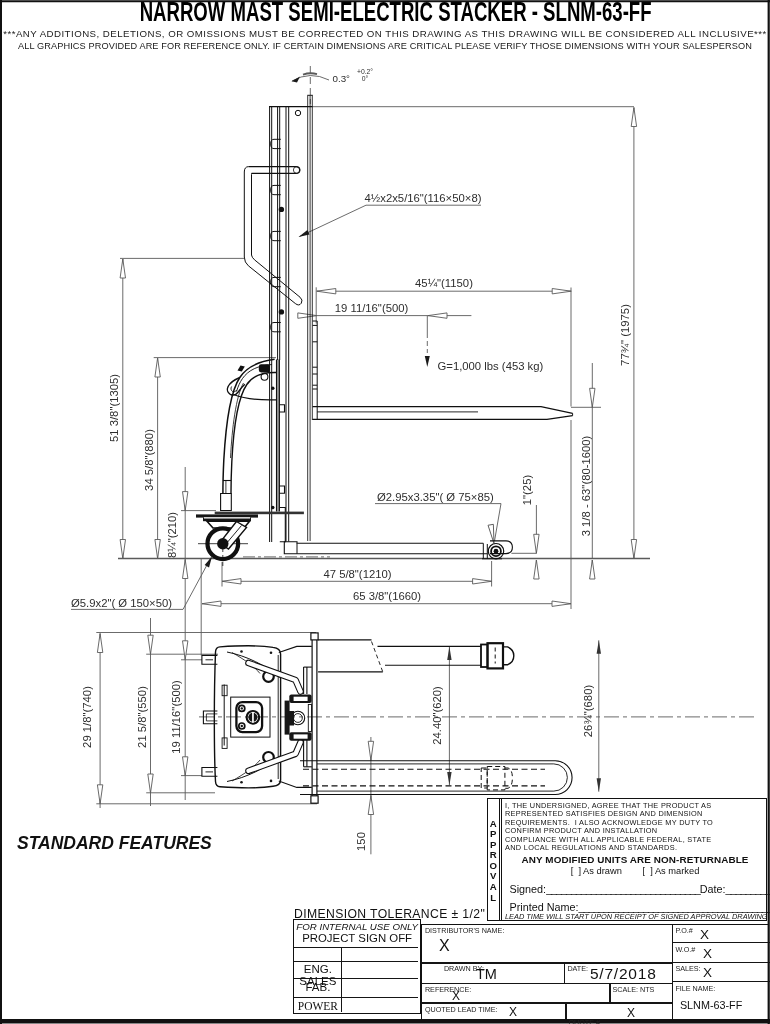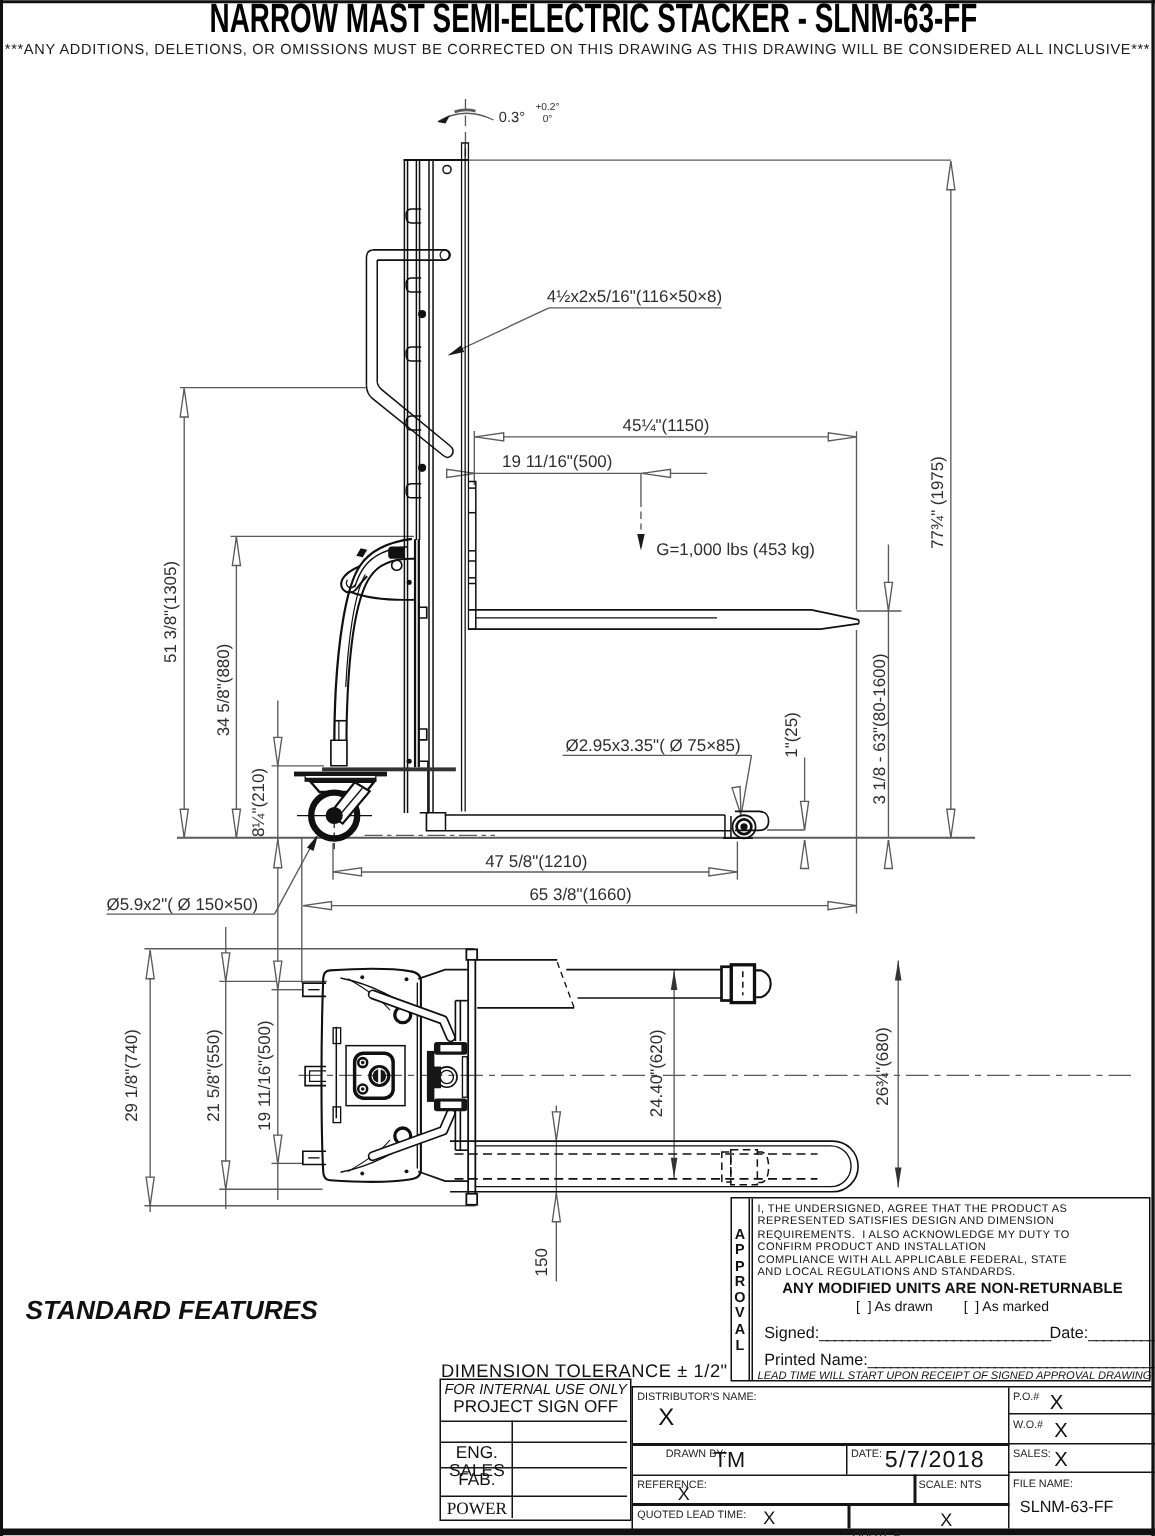--- a/index.html
+++ b/index.html
@@ -6,20 +6,21 @@
 .abs{position:absolute;}
 .ctr{width:770px;text-align:center;}
 svg{position:absolute;left:0;top:0;}
 .lbl{font-size:7.2px;color:#222;}
 .ln{position:absolute;background:#151515;}
 </style></head>
 <body>
 <div id="page">
 <div class="abs ctr" style="left:11px;top:-1.7px;font-size:27.5px;line-height:27.5px;font-weight:bold;color:#000;"><span style="display:inline-block;transform:scaleX(0.676);transform-origin:center top;white-space:nowrap;">NARROW MAST SEMI-ELECTRIC STACKER - SLNM-63-FF</span></div>
 <div class="abs ctr" style="top:27.5px;font-size:9.7px;color:#1a1a1a;letter-spacing:0.46px;">***ANY ADDITIONS, DELETIONS, OR OMISSIONS MUST BE CORRECTED ON THIS DRAWING AS THIS DRAWING WILL BE CONSIDERED ALL INCLUSIVE***</div>
+<div class="abs ctr" style="top:40.5px;font-size:9.2px;color:#1a1a1a;letter-spacing:0.1px;">ALL GRAPHICS PROVIDED ARE FOR REFERENCE ONLY. IF CERTAIN DIMENSIONS ARE CRITICAL PLEASE VERIFY THOSE DIMENSIONS WITH YOUR SALESPERSON</div>
 <svg width="770" height="1024" viewBox="0 0 770 1024">
 <defs>
 <g id="ao">
           <path d="M0,0 L-2.7,19 L2.7,19 Z" fill="#fff" stroke="#5a5a5a" stroke-width="0.9"></path>
         </g>
 <g id="af">
           <path d="M0,0 L-2.5,11 L2.5,11 Z" fill="#1a1a1a"></path>
         </g>
 </defs>
 
@@ -345,21 +346,21 @@
 <path d="M303,769.3 L545,769.3" stroke-dasharray="6 3.5"></path>
 <path d="M303,785.9 L545,785.9" stroke-dasharray="6 3.5"></path>
 <g stroke-dasharray="5 3" stroke-width="1">
 <rect x="481.2" y="768" width="6" height="20"></rect>
 <rect x="487.2" y="766.5" width="17.7" height="23.4"></rect>
 <path d="M504.9,768 L508,768 Q512.4,769.5 512.4,778 Q512.4,786.5 508,788.3 L504.9,788.3"></path>
 </g>
 </g>
 </svg>
 
-<div class="abs" style="left:17px;top:833px;font-size:17.5px;font-weight:bold;font-style:italic;color:#111;margin-top:30px;">STANDARD FEATURES</div>
+<div class="abs" style="left:17px;top:833px;font-size:17.5px;font-weight:bold;font-style:italic;color:#111;">STANDARD FEATURES</div>
 <div class="abs" style="left:294px;top:906.5px;font-size:12.2px;color:#111;letter-spacing:0.38px;">DIMENSION TOLERANCE ± 1/2"</div>
 
 <div class="abs" style="left:486.5px;top:797.5px;width:280.5px;height:123.5px;border:1.7px solid #111;box-sizing:border-box;">
   <div class="abs" style="left:0;top:0;width:14.5px;height:100%;border-right:3px double #111;box-sizing:border-box;text-align:center;">
     <div style="margin-top:20px;font-size:9.6px;font-weight:bold;line-height:10.6px;color:#111;">A<br>P<br>P<br>R<br>O<br>V<br>A<br>L</div>
   </div>
   <div class="abs" style="left:17.5px;top:3.5px;width:260px;font-size:7.35px;line-height:8.45px;color:#111;letter-spacing:0.3px;">
     I, THE UNDERSIGNED, AGREE THAT THE PRODUCT AS<br>
     REPRESENTED SATISFIES DESIGN AND DIMENSION<br>
     REQUIREMENTS.&nbsp; I ALSO ACKNOWLEDGE MY DUTY TO<br>

